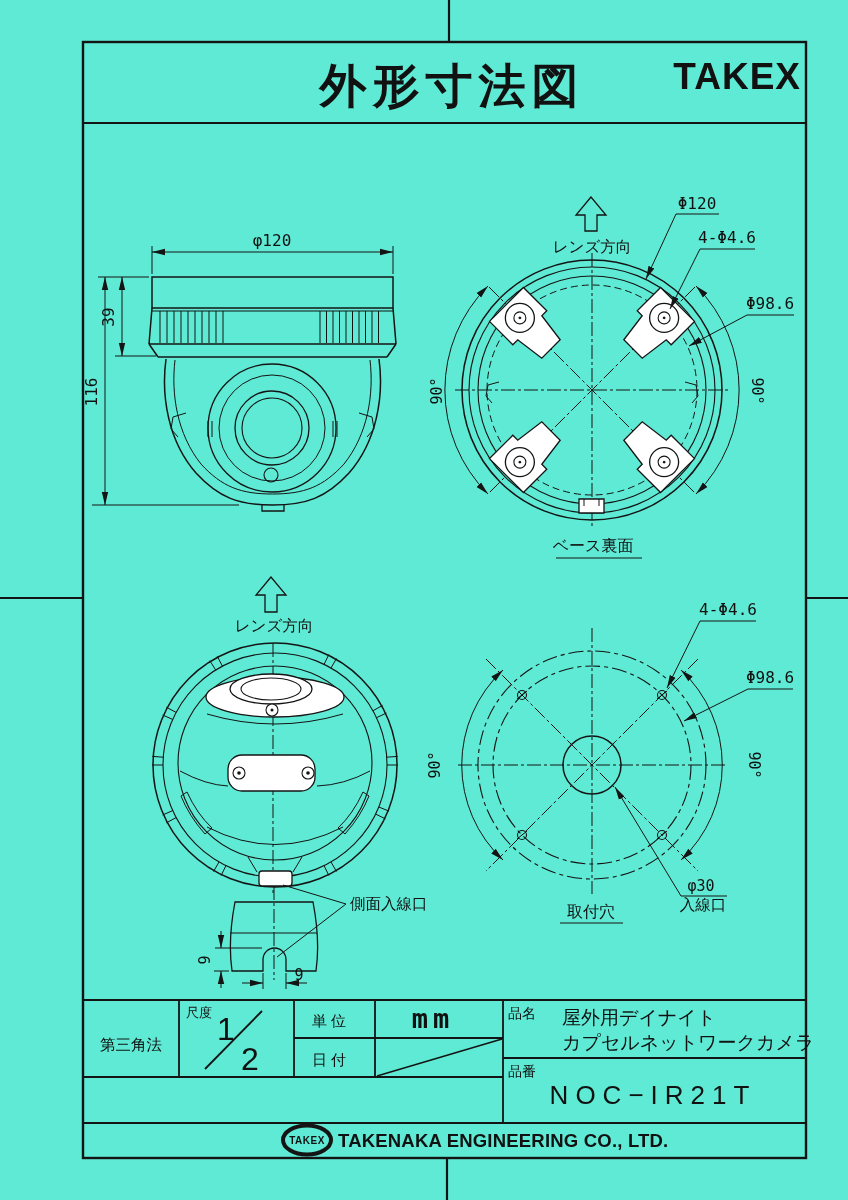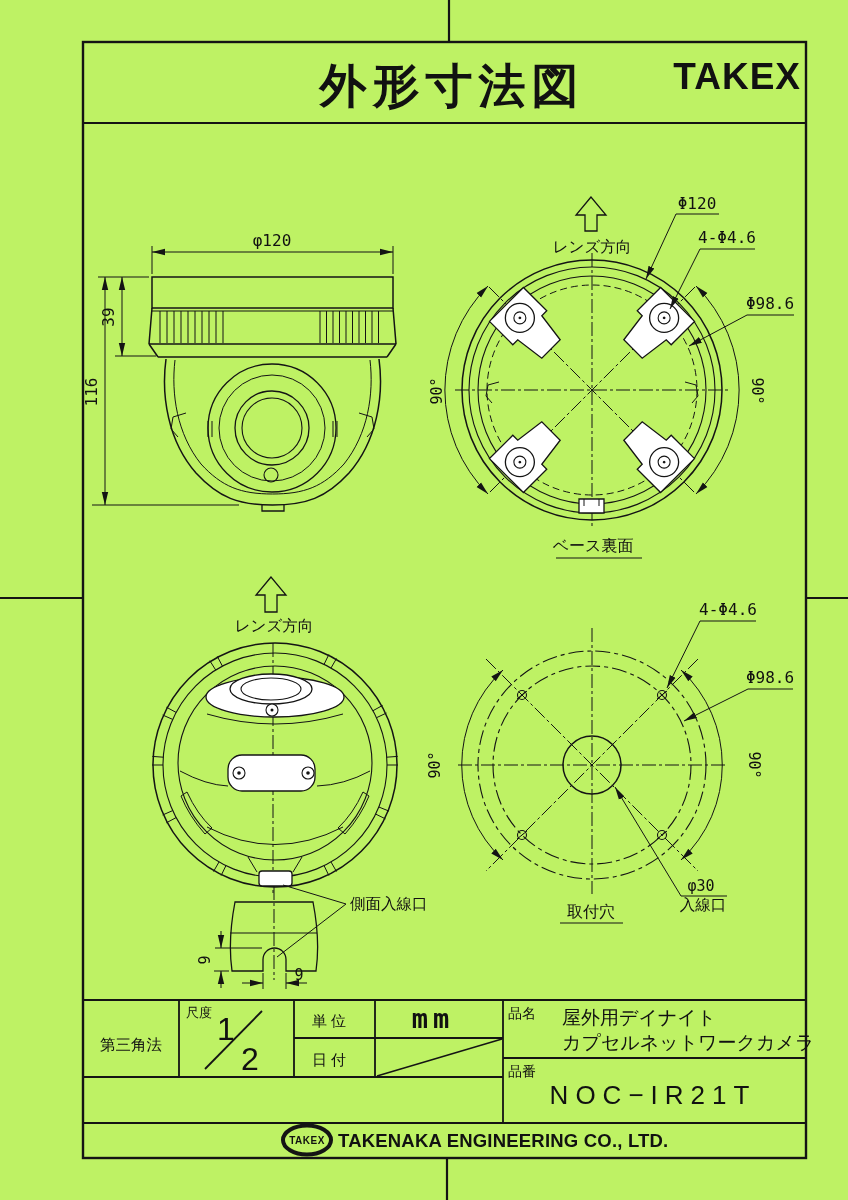--- a/index.html
+++ b/index.html
@@ -1,16 +1,16 @@
 <!DOCTYPE html>
 <html><head>
 <meta charset="utf-8">
 <style>
   html,body{margin:0;padding:0;background:#fff;}
-  .page{position:relative;width:848px;height:1200px;background:#bef264;overflow:hidden;}
+  .page{position:relative;width:848px;height:1200px;background:#5eead4;overflow:hidden;}
   svg{display:block;}
   svg text{fill:#111;}
   .jp{font-family:"Liberation Sans",sans-serif;}
   .dim{font-family:"DejaVu Sans Mono",monospace;}
   .ln{stroke:#141414;fill:none;}
   .w24{stroke-width:2.4;} .w22{stroke-width:2.2;} .w18{stroke-width:1.8;}
   .w15{stroke-width:1.5;} .w13{stroke-width:1.3;} .w11{stroke-width:1.1;} .w10{stroke-width:1;}
   .cl{stroke-dasharray:14 3 3 3;}      
   .hid{stroke-dasharray:7 4;}          
   .ph{stroke-dasharray:15 4 4 4;}      

